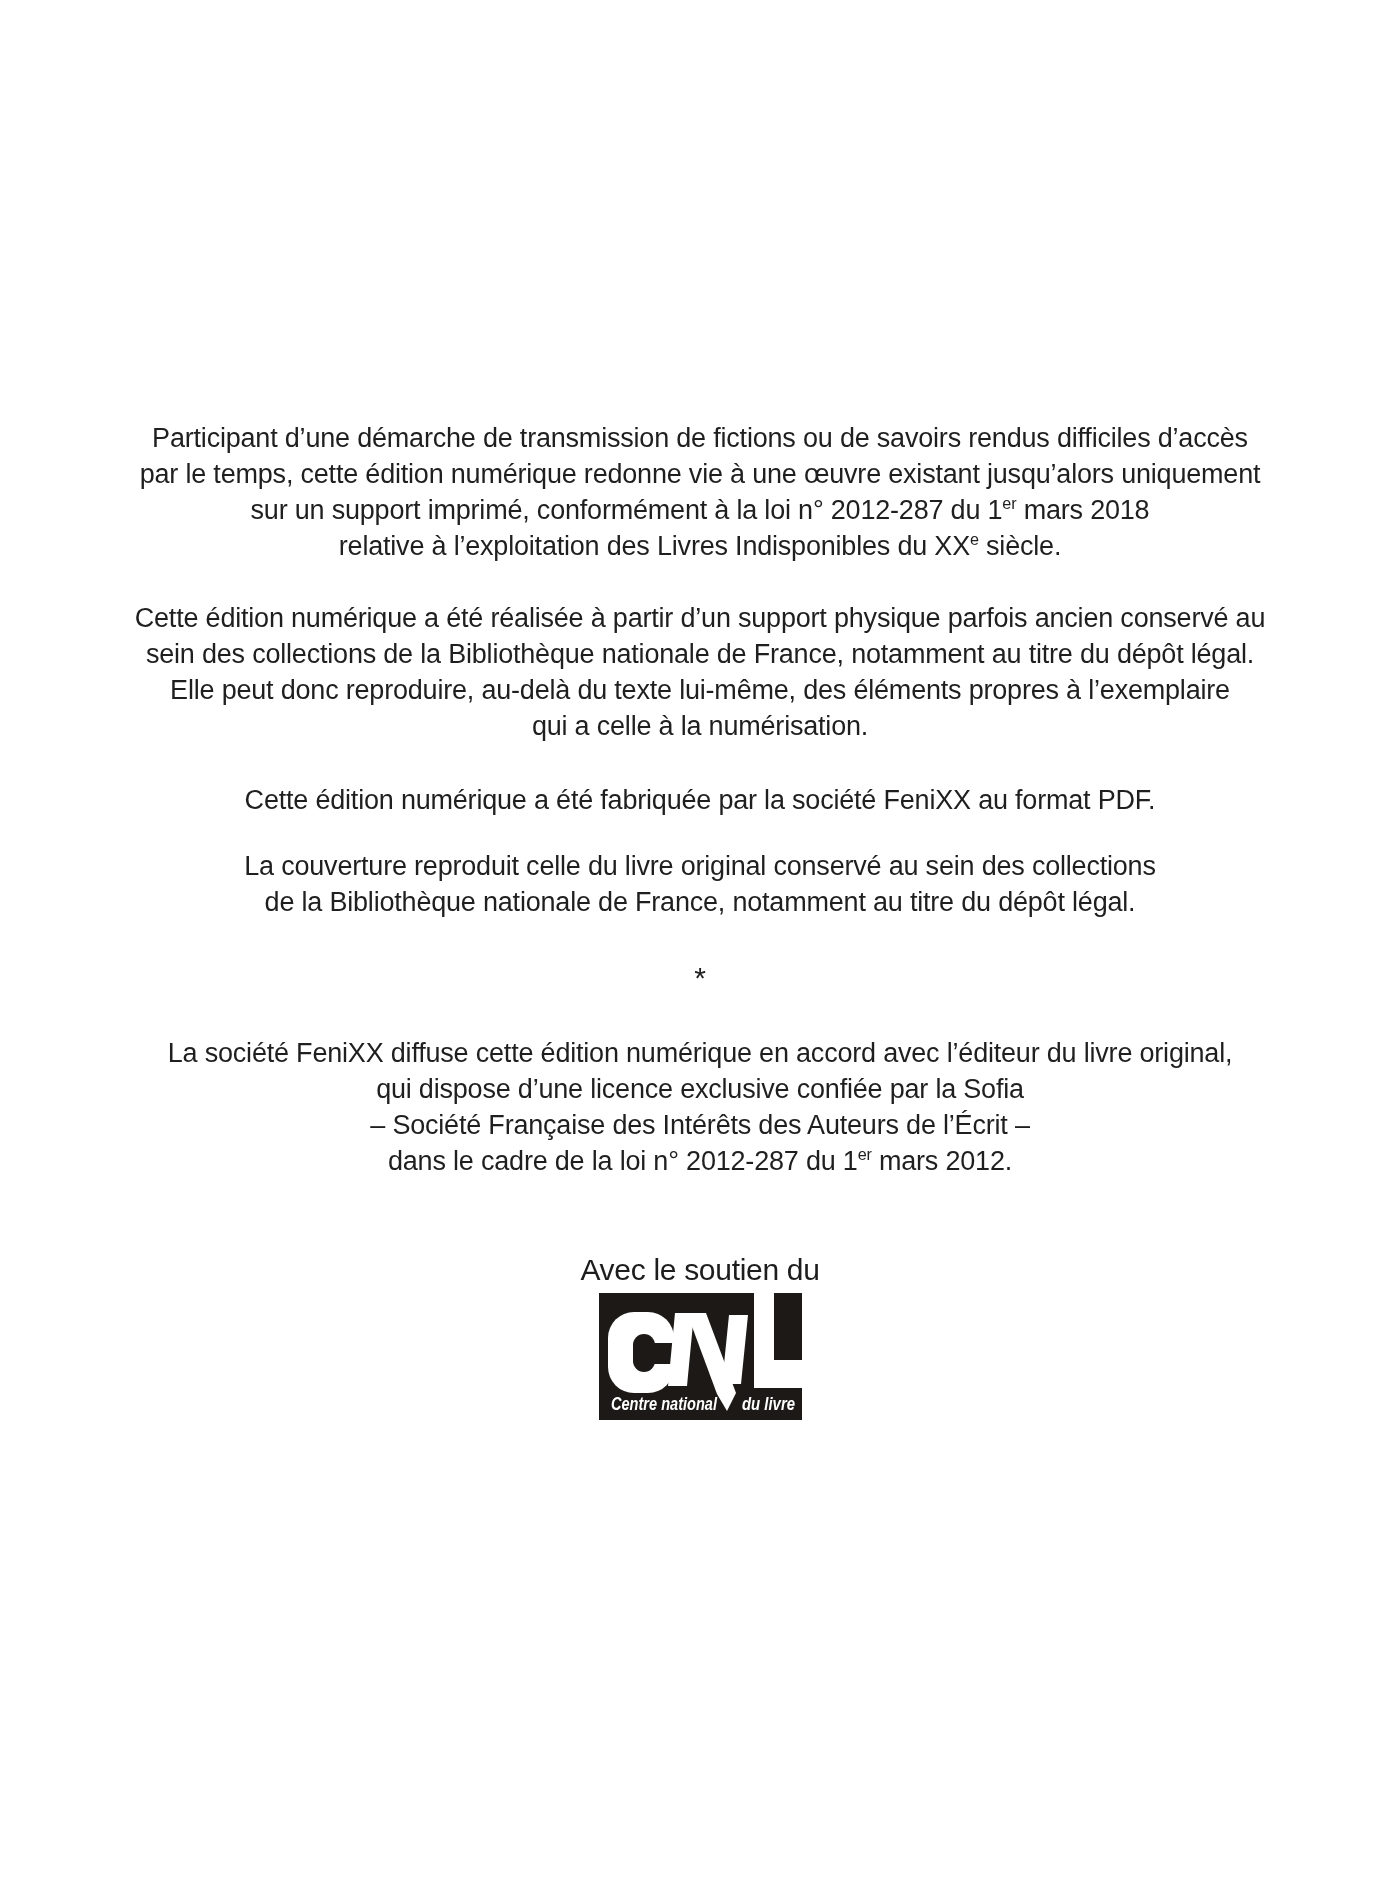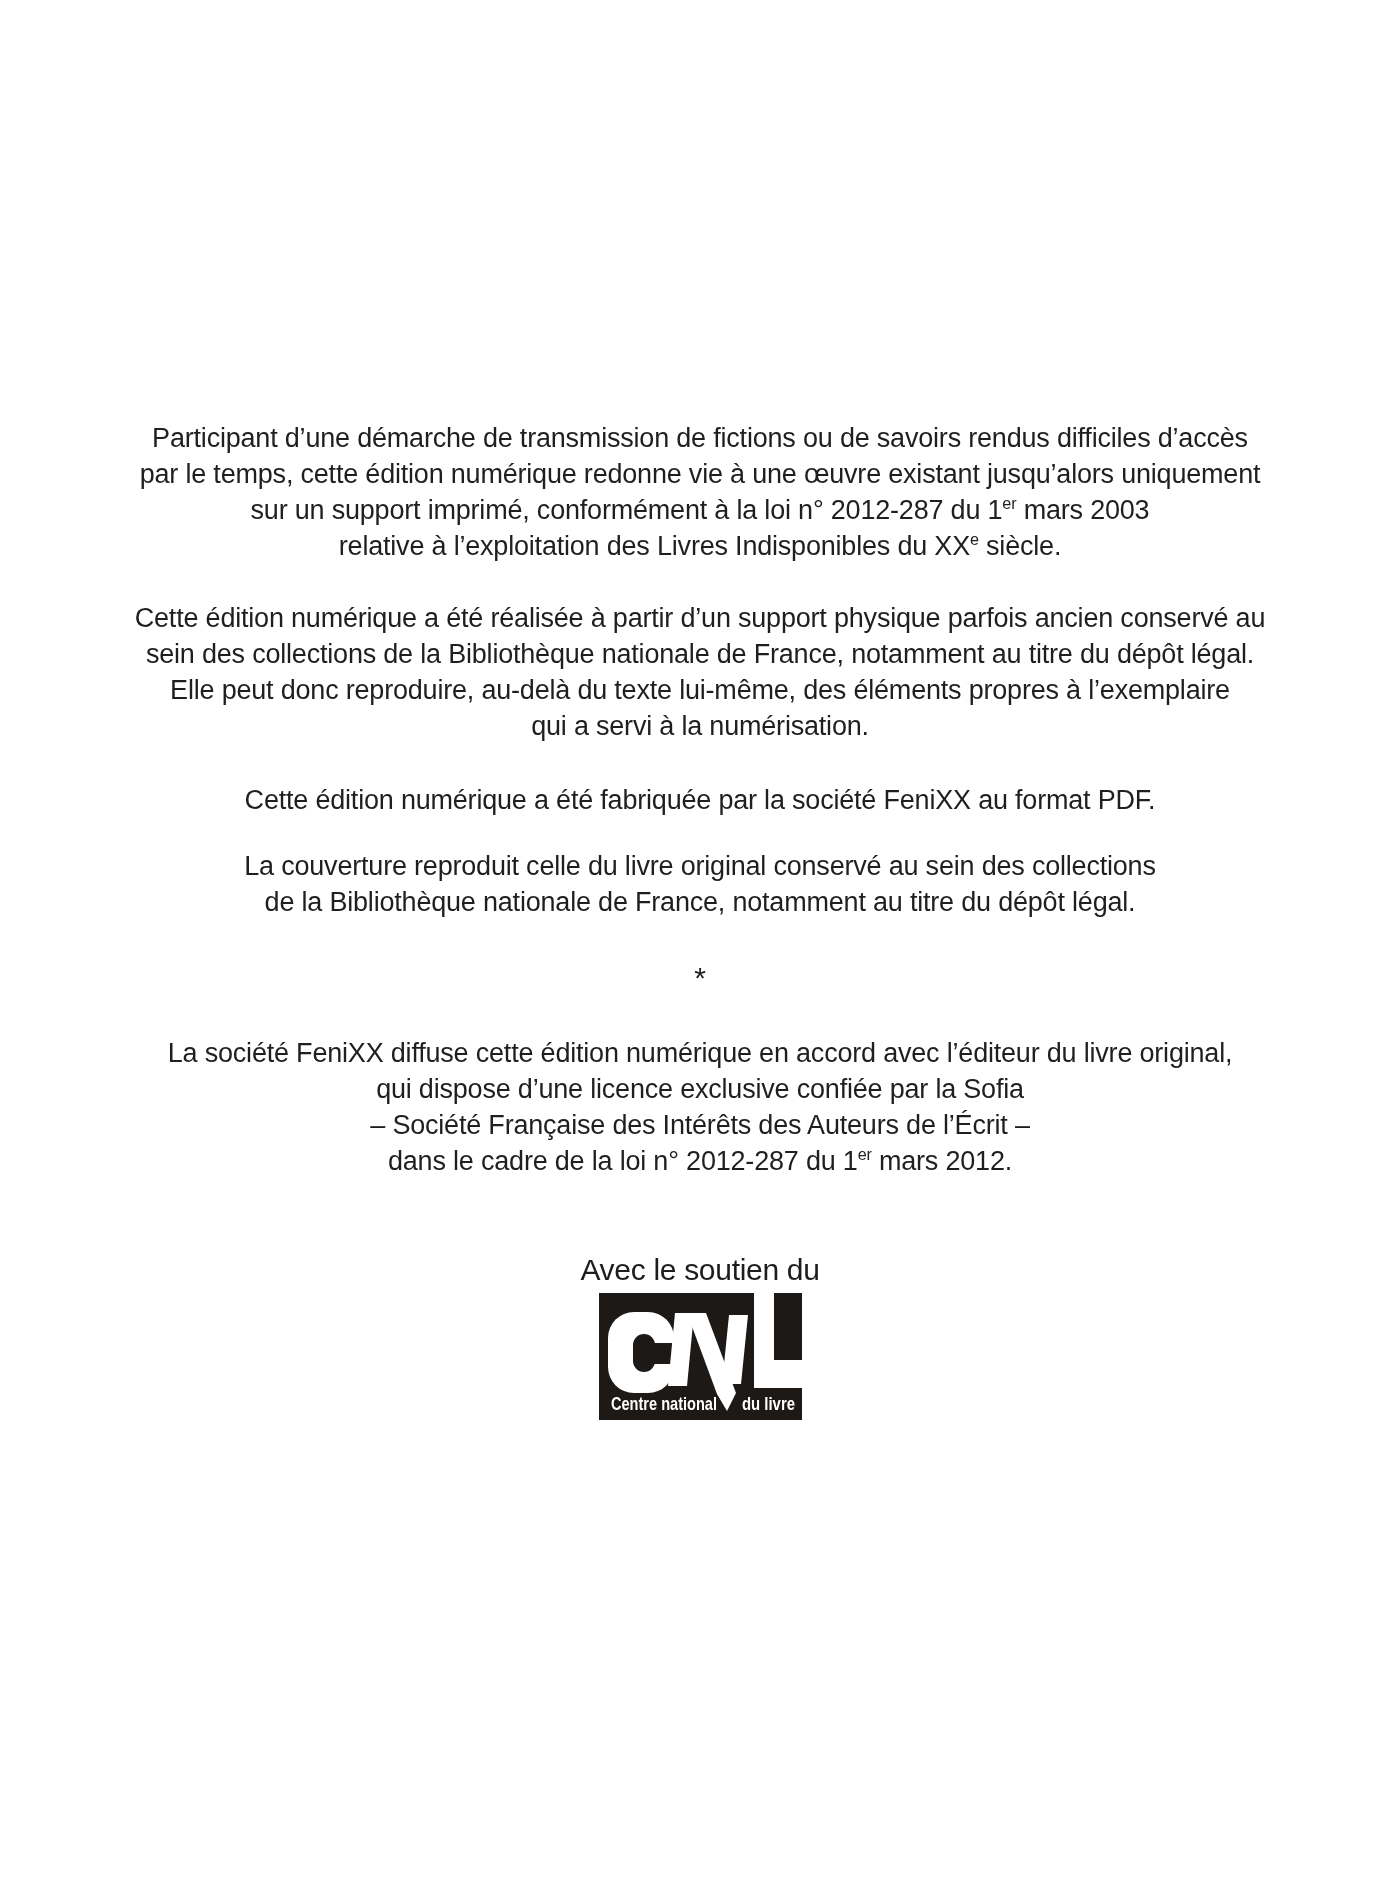--- a/index.html
+++ b/index.html
@@ -43,45 +43,45 @@
   }
   .para-5 { margin-top: 39px; }
   .support-block { margin-top: 77px; }
   .support-label {
     font-size: 30px;
     line-height: 28px;
     letter-spacing: -0.3px;
     color: #1d1d1d;
     white-space: nowrap;
   }
-  .logo-wrap { margin-top: 9px; }
+  .logo-wrap { margin-top: 9px; font-style: italic; }
   .logo-wrap svg { display: inline-block; vertical-align: top; }
   .logo-caption {
     font-family: "Liberation Sans", "DejaVu Sans", sans-serif;
     font-weight: bold;
   }
 </style>
 </head>
 <body>
 
 <div class="page">
   <div class="content">
 
     <div class="para para-1">
       <div class="line">Participant d’une démarche de transmission de fictions ou de savoirs rendus difficiles d’accès</div>
       <div class="line">par le temps, cette édition numérique redonne vie à une œuvre existant jusqu’alors uniquement</div>
-      <div class="line"><span>sur un support imprimé, conformément à la loi n° 2012-287 du 1</span><sup>er</sup><span> mars 2003</span></div>
+      <div class="line"><span>sur un support imprimé, conformément à la loi n° 2012-287 du 1</span><sup>er</sup><span> mars 2018</span></div>
       <div class="line"><span>relative à l’exploitation des Livres Indisponibles du XX</span><sup>e</sup><span> siècle.</span></div>
     </div>
 
     <div class="para para-2">
       <div class="line">Cette édition numérique a été réalisée à partir d’un support physique parfois ancien conservé au</div>
       <div class="line">sein des collections de la Bibliothèque nationale de France, notamment au titre du dépôt légal.</div>
       <div class="line">Elle peut donc reproduire, au-delà du texte lui-même, des éléments propres à l’exemplaire</div>
-      <div class="line">qui a servi à la numérisation.</div>
+      <div class="line">qui a celle à la numérisation.</div>
     </div>
 
     <div class="para para-3">
       <div class="line">Cette édition numérique a été fabriquée par la société FeniXX au format PDF.</div>
     </div>
 
     <div class="para para-4">
       <div class="line">La couverture reproduit celle du livre original conservé au sein des collections</div>
       <div class="line">de la Bibliothèque nationale de France, notamment au titre du dépôt légal.</div>
     </div>

